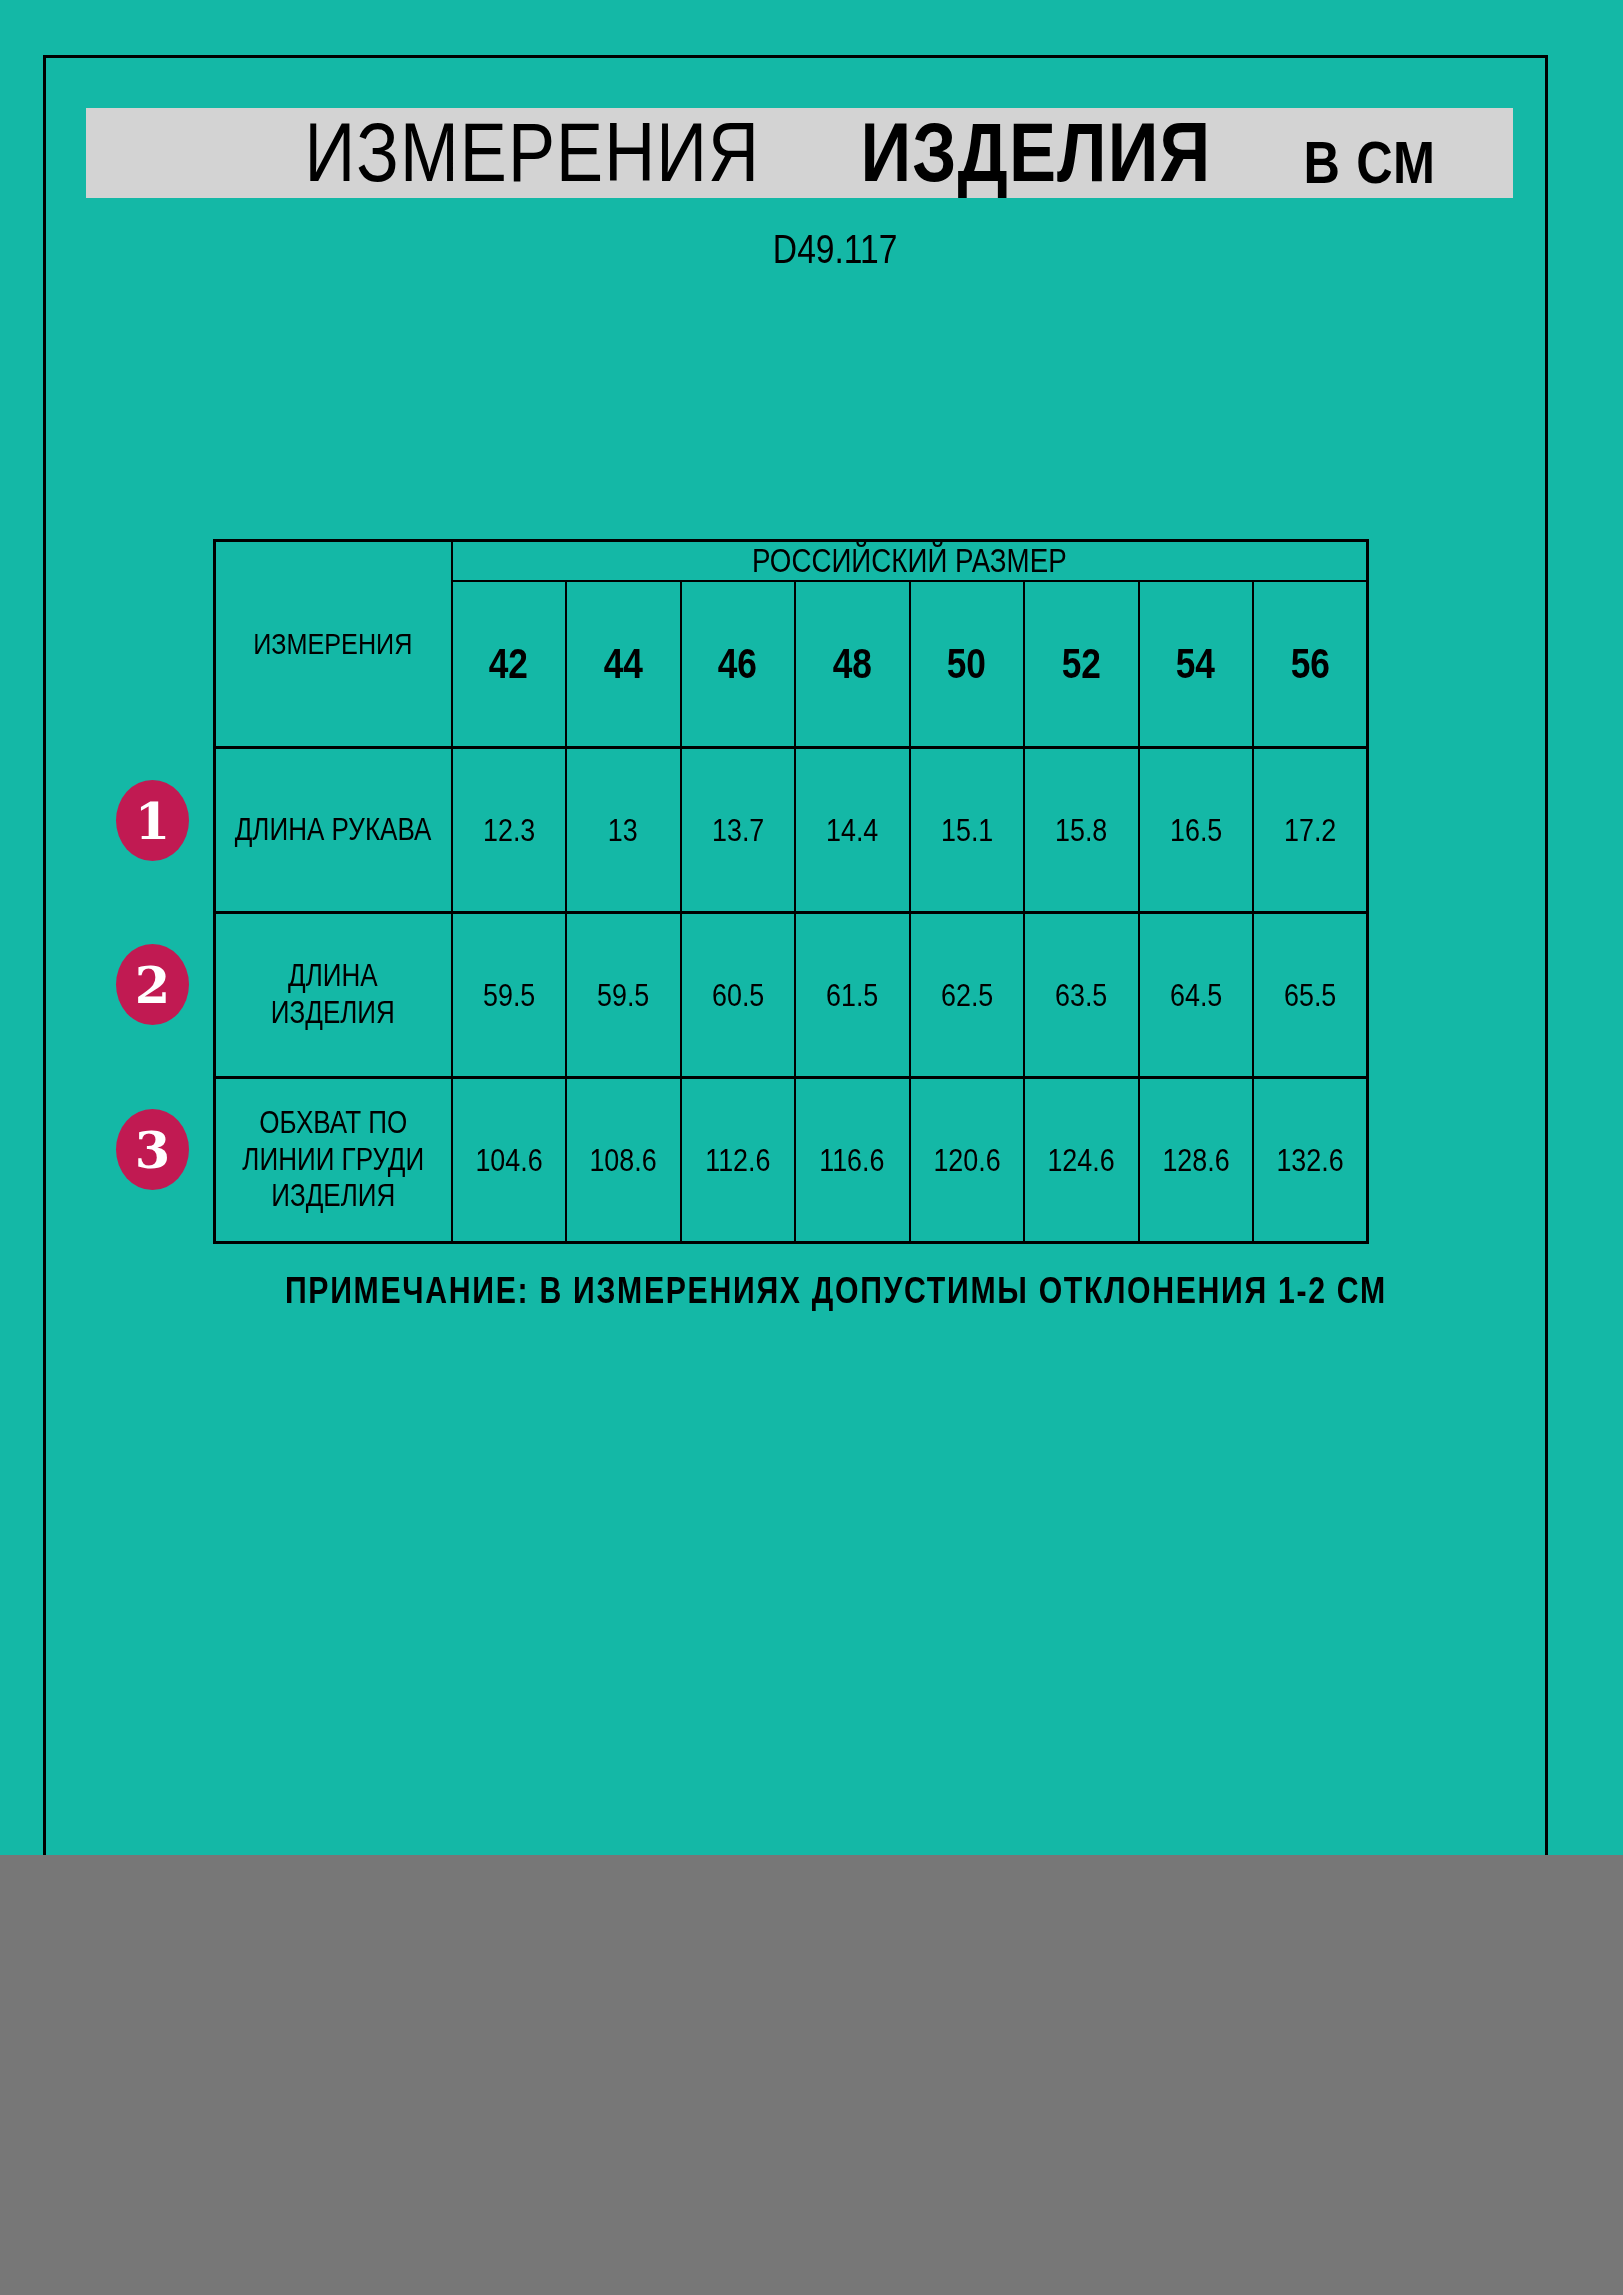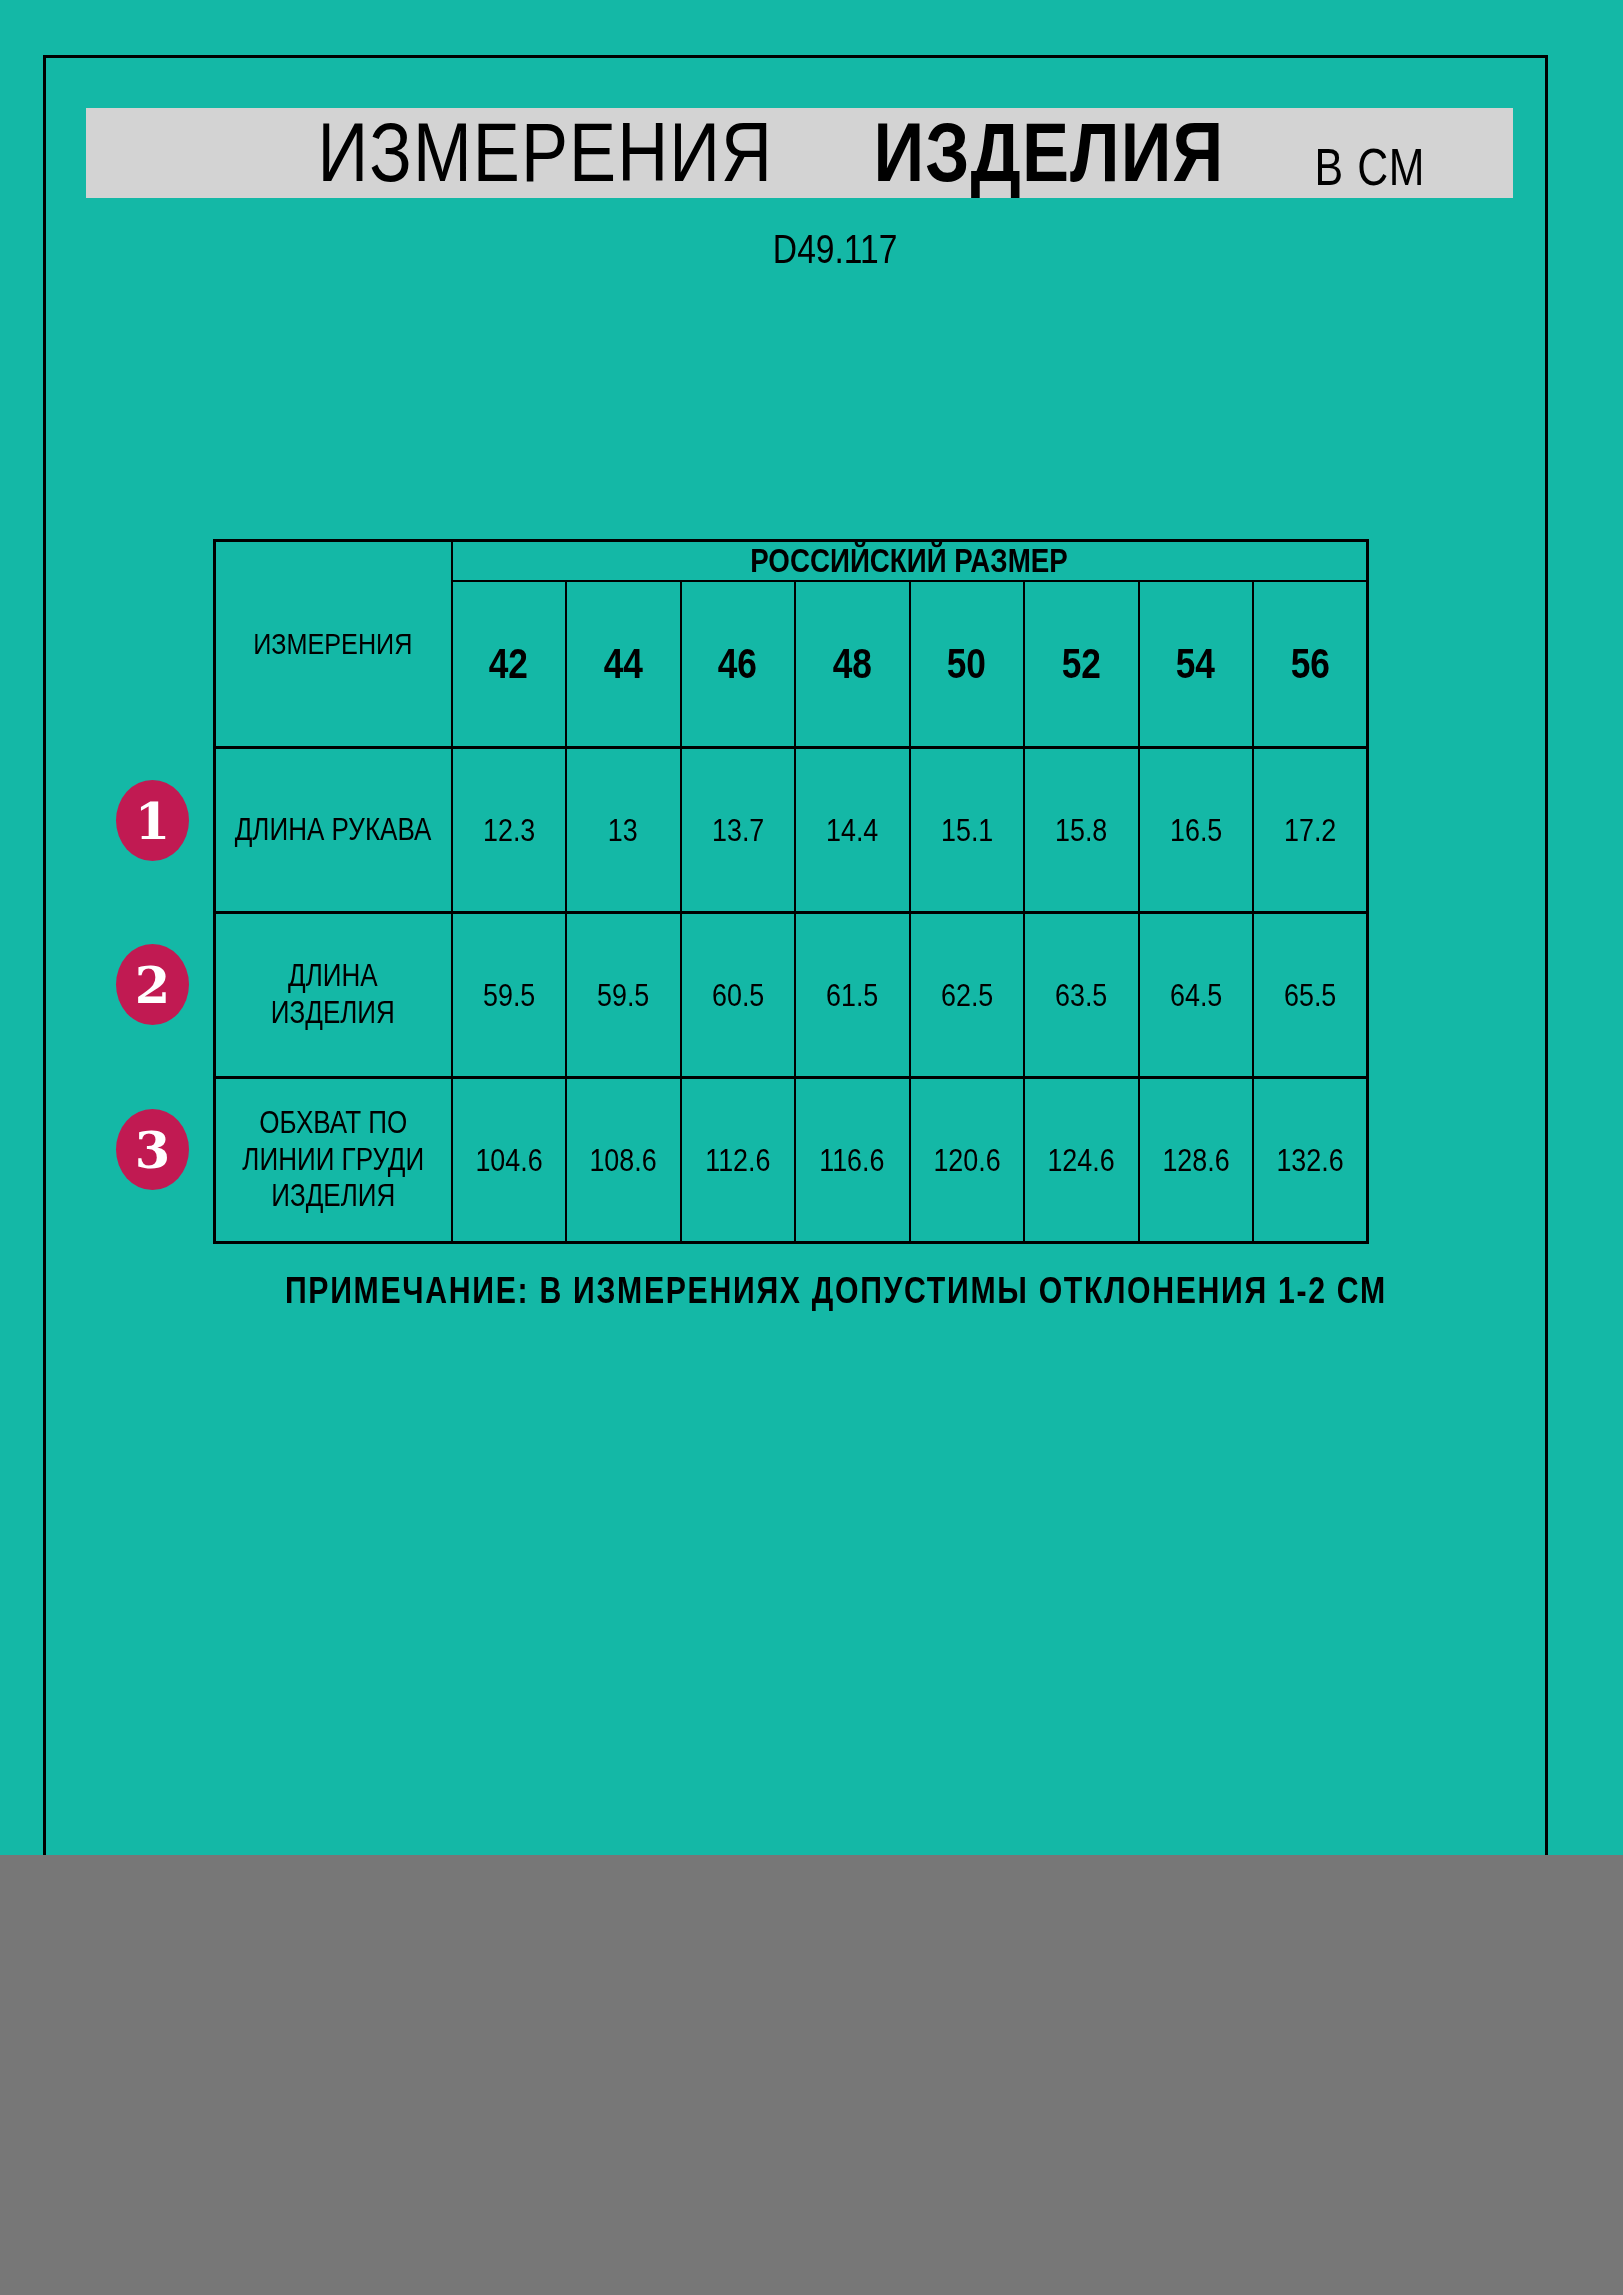--- a/index.html
+++ b/index.html
@@ -23,40 +23,40 @@
 
   .header-bar {
     position:absolute; left:86px; top:108px;
     width:1427px; height:90px;
     display:flex; flex-direction:row; justify-content:center; align-items:flex-end;
     padding-left:111px; padding-bottom:3.9px;
     box-sizing:border-box;
   }
   .title-regular { font-size:84px; font-weight:400; line-height:1; letter-spacing:1.3px; }
   .title-bold    { font-size:84px; font-weight:700; line-height:1; margin-left:23.6px; letter-spacing:1.3px; }
-  .title-unit    { font-size:51px;  font-weight:400; line-height:1.05; margin-left:46px; letter-spacing:1.3px; }
+  .title-unit    { font-size:60px;  font-weight:700; line-height:1.05; margin-left:46px; letter-spacing:1.3px; }
 
   .model-code {
     position:absolute; left:0; right:0; top:229px;
     text-align:center; font-size:40px; font-weight:400; line-height:1;
   }
   .description {
     position:absolute; left:0; right:0; top:287px;
     text-align:center; font-size:38px; font-weight:400; line-height:1.0;
   }
 
   table.size-table {
     position:absolute; left:213px; top:539px;
     width:1156px;
     border-collapse:collapse; table-layout:fixed;
     border:3.9px solid #000;
   }
   table.size-table td { border:2.6px solid #000; text-align:center; vertical-align:middle; padding:0; }
   td.corner-cell      { font-size:30px; }
-  td.group-header-cell{ font-size:33px; font-weight:700; height:35px; }
+  td.group-header-cell{ font-size:33px; font-weight:400; height:35px; }
   tr.sizes-row td     { font-size:42px; font-weight:700; height:164px; }
   tr.data-row td      { border-top-width:3.9px; }
   tr.data-row         { height:165px; }
   td.row-label-cell   { font-size:31px; line-height:1.18; }
   td.value-cell       { font-size:32px; }
 
   .row-marker {
     position:absolute; left:116px;
     width:73px; height:81px;
     border-radius:50%;

